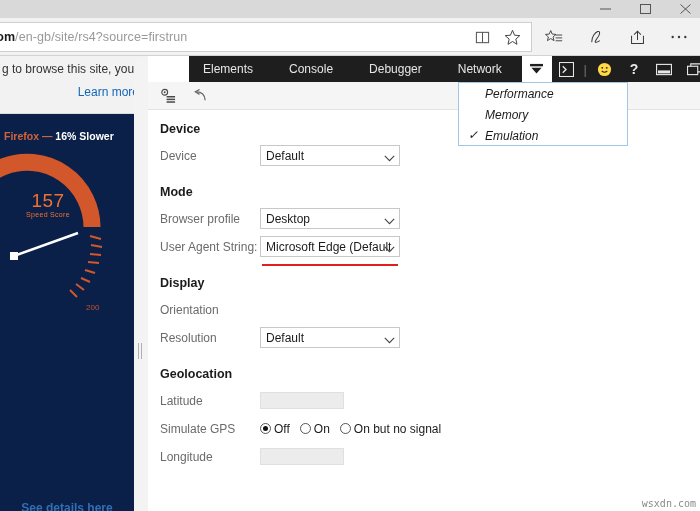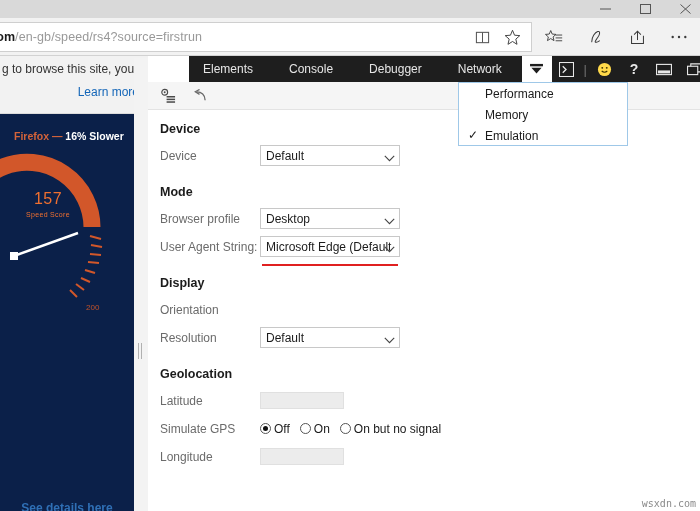--- a/index.html
+++ b/index.html
@@ -49,28 +49,28 @@
   }
   .cookie-text { font-size:12px; color:#333; line-height:15px; padding-left:2px; white-space:nowrap; }
   .cookie-link { font-size:12px; color:#1466b8; text-align:right; padding-right:5px; margin-top:8px; }
 
   .hero {
     position:absolute; left:0; top:58px; width:134px; height:397px;
     background:#0b2049; overflow:hidden;
   }
   .hero-head {
     position:absolute; left:0; top:16px; width:134px;
-    font-size:10.5px; color:#f0f0f0; white-space:nowrap; padding-left:14px;
+    font-size:10.5px; color:#f0f0f0; white-space:nowrap; padding-left:4px;
   }
   .hero-head .ff { color:#d4633a; font-weight:bold; }
   .hero-head .pct { color:#ffffff; font-weight:bold; }
   .gauge { position:absolute; left:-42px; top:36px; width:170px; height:170px; }
   .score {
     position:absolute; left:8px; top:76px; width:80px; text-align:center;
-    color:#f07030; font-size:16px; font-weight:normal; letter-spacing:.4px;
+    color:#f07030; font-size:19px; font-weight:normal; letter-spacing:.4px;
   }
   .score-lbl {
     position:absolute; left:4px; top:97px; width:88px; text-align:center;
     color:#f07030; font-size:7px; letter-spacing:.3px;
   }
   .hero-foot {
     position:absolute; left:0; bottom:-4px; width:134px; text-align:center;
     color:#2f6fb5; font-size:12px; font-weight:bold; white-space:nowrap;
   }
 
@@ -120,21 +120,21 @@
 
   .radios { display:flex; align-items:center; gap:10px; }
   .radio { display:flex; align-items:center; gap:3px; font-size:12px; color:#1b1b1b; white-space:nowrap; }
   .rdot { width:11px; height:11px; border:1px solid #555; border-radius:50%; position:relative; background:#fff; }
   .rdot.on::after { content:""; position:absolute; left:2px; top:2px; width:5px; height:5px; border-radius:50%; background:#111; }
   .txtbox { width:84px; height:17px; background:#ececec; border:1px solid #e0e0e0; }
 
   
   .menu {
     position:absolute; left:458px; top:82px; width:170px; height:64px;
-    background:#ffffff; border:1px solid #9fc8e8; z-index:50;
+    background:#ffffff; border:1px solid #9fc8e8; z-index:50;font-style:italic;
   }
   .menu-item {
     height:21px; display:flex; align-items:center;
     font-size:12px; color:#1b1b1b; padding-left:26px; position:relative;
   }
   .menu-check { position:absolute; left:9px; top:3px; font-size:12px; color:#1b1b1b; }
 
   .watermark {
     position:absolute; right:4px; bottom:2px; font-size:10px; color:#8a8a8a;
     font-family:"DejaVu Sans Mono", monospace;
@@ -162,21 +162,21 @@
             <line x1="0.5" y1="9.5" x2="10.5" y2="0.5" stroke="#555" stroke-width="1"></line>
             <line x1="10.5" y1="9.5" x2="0.5" y2="0.5" stroke="#555" stroke-width="1"></line>
           </svg>
       </div>
     </div>
   </div>
 
   <div class="chrome">
     <div class="addrbar">
       <div class="url">
-        <b>ft.com</b><span>/en-gb/speed/rs4?source=firstrun</span>
+        <b>ft.com</b><span>/en-gb/site/rs4?source=firstrun</span>
       </div>
       <div class="addr-icons">
         <span class="ico">
           <svg width="15" height="15" viewBox="0 0 16 16">
               <rect x="1.5" y="2.5" width="13" height="11" fill="none" stroke="#555" stroke-width="1.1"></rect>
               <line x1="8" y1="2.5" x2="8" y2="13.5" stroke="#555" stroke-width="1.1"></line>
             </svg>
         </span>
         <span class="ico">
           <svg width="17" height="17" viewBox="0 0 20 20">

